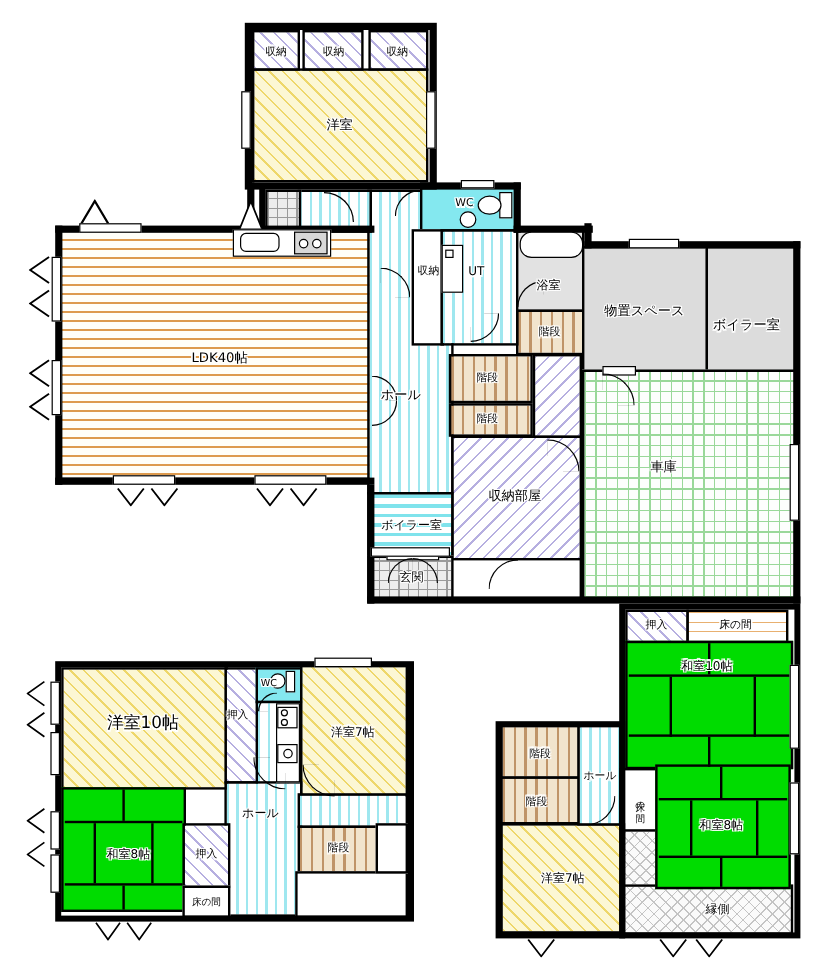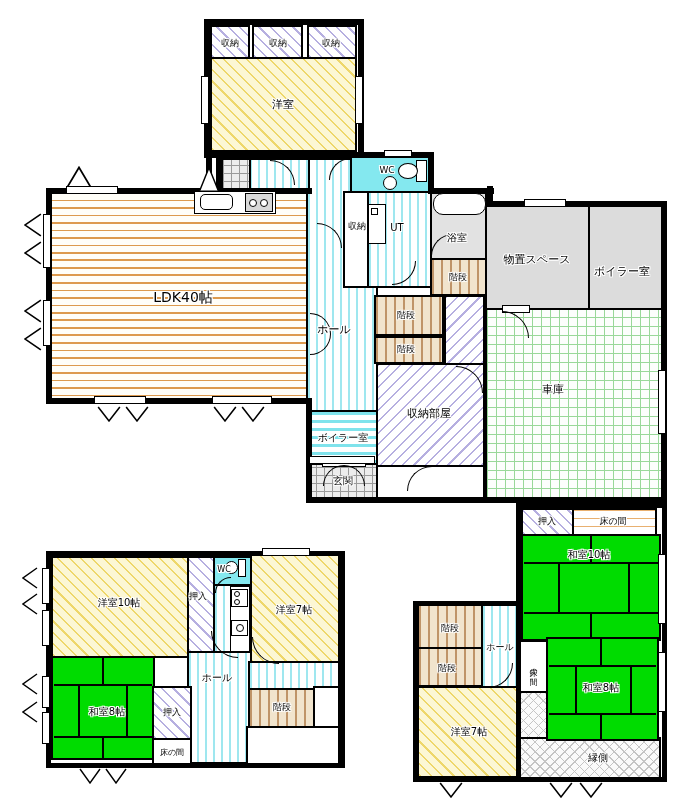--- a/index.html
+++ b/index.html
@@ -295,29 +295,29 @@
   <span class="lbl" style="left:278px;top:43px;font-size:9px">収納</span>
   <span class="lbl" style="left:331px;top:43px;font-size:9px">収納</span>
   <span class="lbl" style="left:283px;top:104px;font-size:11px">洋室</span>
   <span class="lbl" style="left:387px;top:170px;font-size:9px">WC</span>
   <span class="lbl" style="left:357px;top:226px;font-size:9px">収納</span>
   <span class="lbl" style="left:397px;top:227px;font-size:10px">UT</span>
   <span class="lbl" style="left:457px;top:238px;font-size:10px">浴室</span>
   <span class="lbl" style="left:458px;top:277px;font-size:9px">階段</span>
   <span class="lbl" style="left:537px;top:259px;font-size:11px">物置スペース</span>
   <span class="lbl" style="left:622px;top:271px;font-size:11px">ボイラー室</span>
-  <span class="lbl" style="left:183px;top:298px;font-size:14px">LDK40帖</span>
+  <span class="lbl" style="left:183px;top:298px;font-size:11px">LDK40帖</span>
   <span class="lbl" style="left:334px;top:329px;font-size:11px">ホール</span>
   <span class="lbl" style="left:406px;top:315px;font-size:9px">階段</span>
   <span class="lbl" style="left:406px;top:349px;font-size:9px">階段</span>
   <span class="lbl" style="left:429px;top:413px;font-size:11px">収納部屋</span>
   <span class="lbl" style="left:553px;top:389px;font-size:11px">車庫</span>
   <span class="lbl" style="left:343px;top:438px;font-size:10px">ボイラー室</span>
   <span class="lbl" style="left:343px;top:481px;font-size:10px">玄関</span>
-  <span class="lbl" style="left:119px;top:603px;font-size:10px">洋室10帖</span>
+  <span class="lbl" style="left:119px;top:603px;font-size:14px">洋室10帖</span>
   <span class="lbl" style="left:198px;top:596px;font-size:9px">押入</span>
   <span class="lbl" style="left:224px;top:569px;font-size:8px">WC</span>
   <span class="lbl" style="left:294px;top:610px;font-size:10px">洋室7帖</span>
   <span class="lbl" style="left:217px;top:678px;font-size:10px">ホール</span>
   <span class="lbl" style="left:107px;top:712px;font-size:10px">和室8帖</span>
   <span class="lbl" style="left:172px;top:712px;font-size:9px">押入</span>
   <span class="lbl" style="left:172px;top:752px;font-size:8px">床の間</span>
   <span class="lbl" style="left:282px;top:707px;font-size:9px">階段</span>
   <span class="lbl" style="left:547px;top:521px;font-size:9px">押入</span>
   <span class="lbl" style="left:613px;top:521px;font-size:9px">床の間</span>

